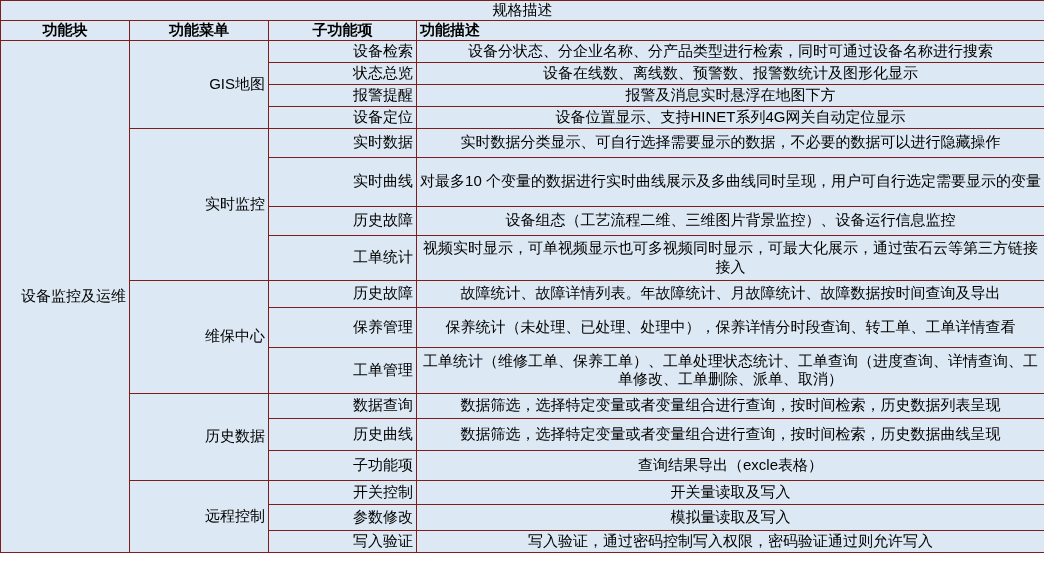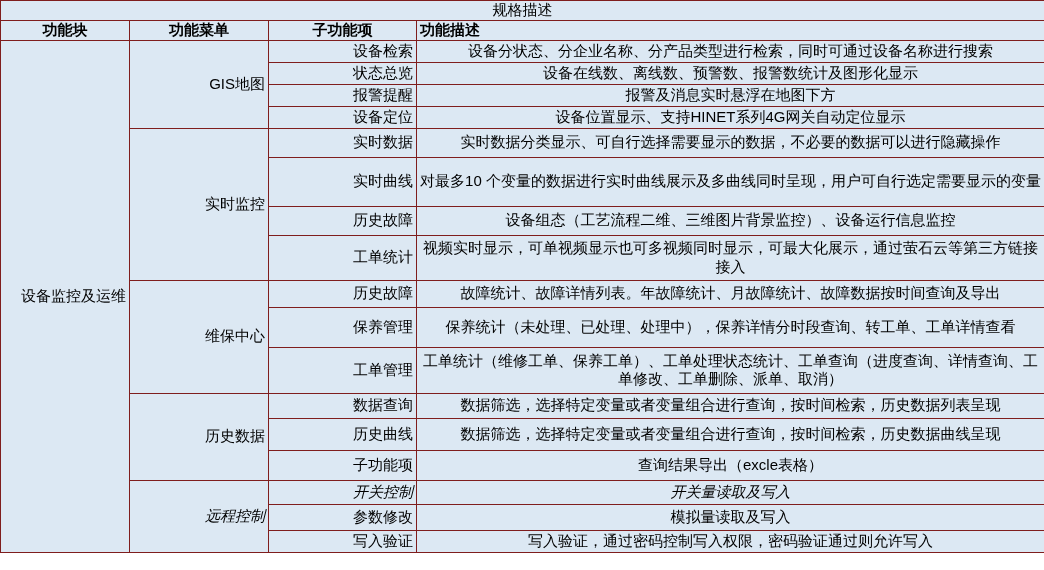--- a/index.html
+++ b/index.html
@@ -43,21 +43,21 @@
   tr.h23 td { height: 22px; }
   tr.h30 td { height: 29px; }
   tr.h50 td { height: 49px; }
   tr.h46 td { height: 45px; }
   tr.h28 td { height: 27px; margin-top: 12px; }
   tr.h41 td { height: 40px; }
   tr.h47 td { height: 46px; }
   tr.h26 td { height: 25px; }
   tr.h33 td { height: 32px; }
   tr.h31 td { height: 30px; }
-  tr.h25 td { height: 24px; font-style: italic; }
+  tr.h25 td { height: 24px; }
   tr.h27 td { height: 26px; }
 </style>
 </head>
 <body>
 
 <table class="spec">
   <colgroup>
     <col style="width:129px">
     <col style="width:139px">
     <col style="width:148px">

